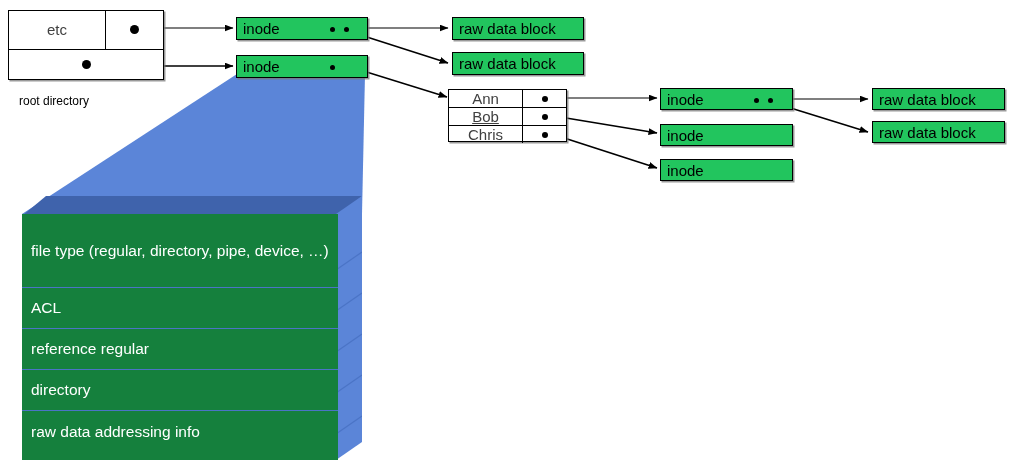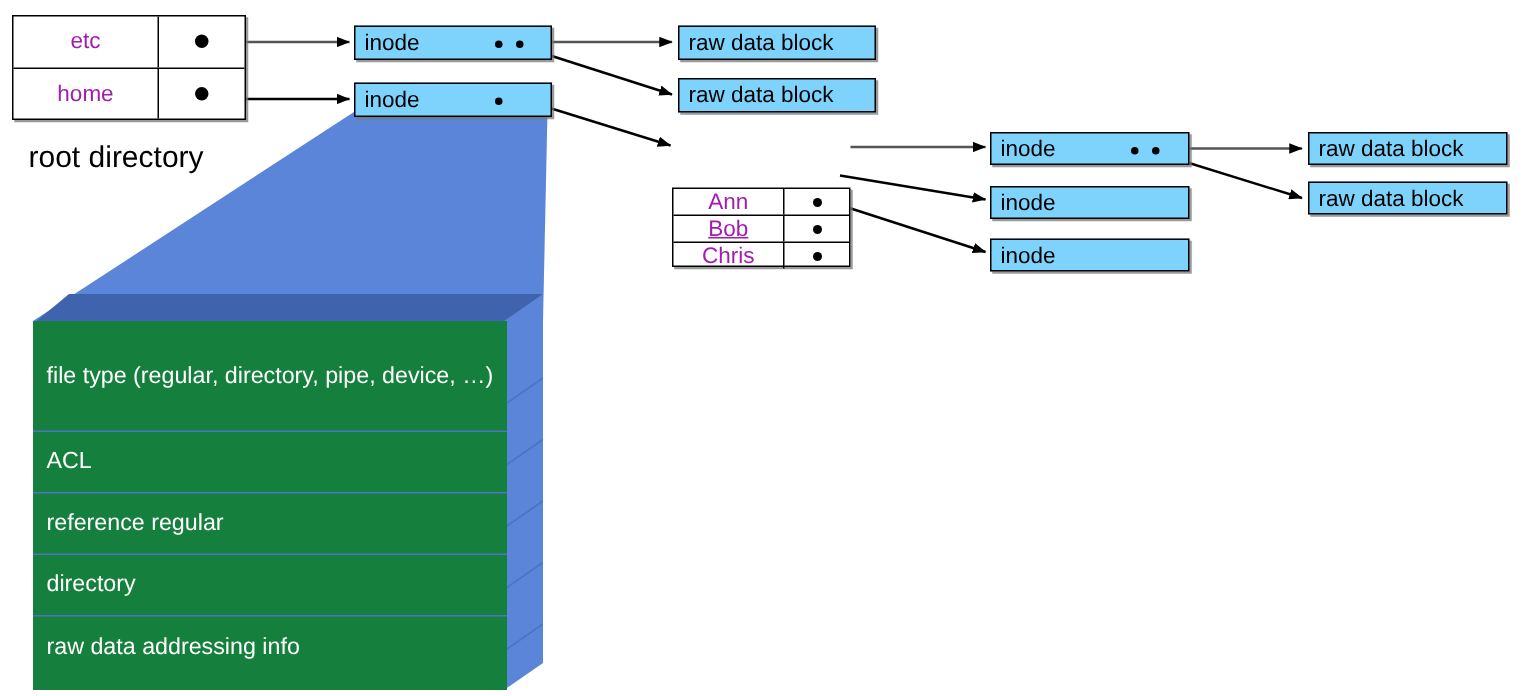--- a/index.html
+++ b/index.html
@@ -22,21 +22,21 @@
     position: absolute;
     left: 0;
     top: 0;
     width: 1017px;
     height: 464px;
   }
   
   .box {
     position: absolute;
     box-sizing: border-box;
-    background: #7dd3fc;
+    background: #22c55e;
     border: 1.6px solid #000000;
     font-size: 15px;
     color: #000000;
     line-height: 1;
     display: flex;
     align-items: center;
     box-shadow: 1.5px 1.5px 0 rgba(120,120,120,0.75);
   }
   .box .lbl {
     padding-left: 6px;
@@ -59,21 +59,21 @@
     box-sizing: border-box;
   }
   .dirrow:last-child { border-bottom: none; }
   .dircell-name {
     box-sizing: border-box;
     display: flex;
     align-items: center;
     justify-content: center;
     border-right: 1.4px solid #000000;
     font-size: 15px;
-    color: #a21caf;
+    color: #404040;
     white-space: nowrap;
   }
   .dircell-ptr {
     box-sizing: border-box;
     display: flex;
     align-items: center;
     justify-content: center;
     flex: 1 1 auto;
   }
   .bigdot {
@@ -84,21 +84,21 @@
   }
   .smalldot {
     position: absolute;
     width: 5px; height: 5px;
     border-radius: 50%;
     background: #000;
   }
   
   .plain-label {
     position: absolute;
-    font-size: 20px;
+    font-size: 12px;
     color: #000;
     white-space: nowrap;
   }
   
   #inode-detail {
     position: absolute;
     left: 22px;
     top: 196px;
     width: 340px;
     height: 264px;
@@ -202,21 +202,20 @@
   </svg>
 
   <div class="dirtable" id="root-dir" style="left:8px; top:10px; width:156px; height:70px;">
     <div class="dirrow">
       <div class="dircell-name" style="width:97px;">etc</div>
       <div class="dircell-ptr">
           <span class="bigdot"></span>
         </div>
     </div>
     <div class="dirrow">
-      <div class="dircell-name" style="width:97px;">home</div>
       <div class="dircell-ptr">
           <span class="bigdot"></span>
         </div>
     </div>
   </div>
 
   <div class="plain-label" style="left:19px; top:94px;">root directory</div>
 
   <div class="box" id="inode-etc" style="left:236px; top:17px; width:132px; height:23px;">
     <span class="lbl">inode</span>
@@ -229,21 +228,21 @@
     <span class="smalldot" style="right:32px; top:9px;"></span>
   </div>
 
   <div class="box" id="raw-etc-1" style="left:452px; top:17px; width:132px; height:23px;">
     <span class="lbl">raw data block</span>
   </div>
   <div class="box" id="raw-etc-2" style="left:452px; top:52px; width:132px; height:23px;">
     <span class="lbl">raw data block</span>
   </div>
 
-  <div class="dirtable" id="home-dir" style="left:448px; top:89px; width:119px; height:53px;margin-top:36px;">
+  <div class="dirtable" id="home-dir" style="left:448px; top:89px; width:119px; height:53px;">
     <div class="dirrow">
       <div class="dircell-name" style="width:74px;">Ann</div>
       <div class="dircell-ptr">
           <span class="bigdot" style="width:6px;height:6px;"></span>
         </div>
     </div>
     <div class="dirrow">
       <div class="dircell-name" style="width:74px;text-decoration:underline;">Bob</div>
       <div class="dircell-ptr">
           <span class="bigdot" style="width:6px;height:6px;"></span>

